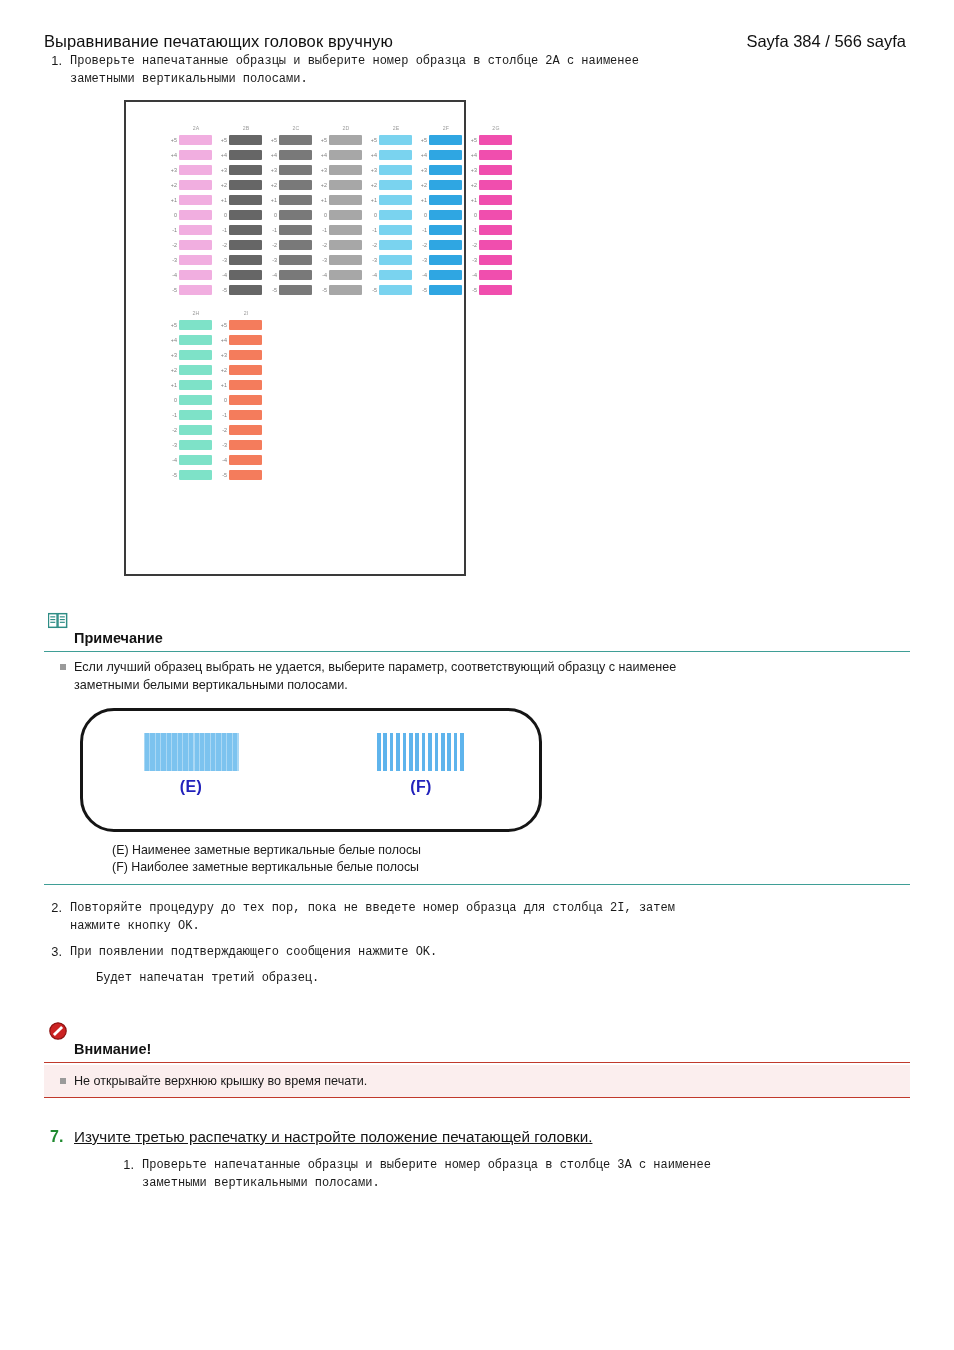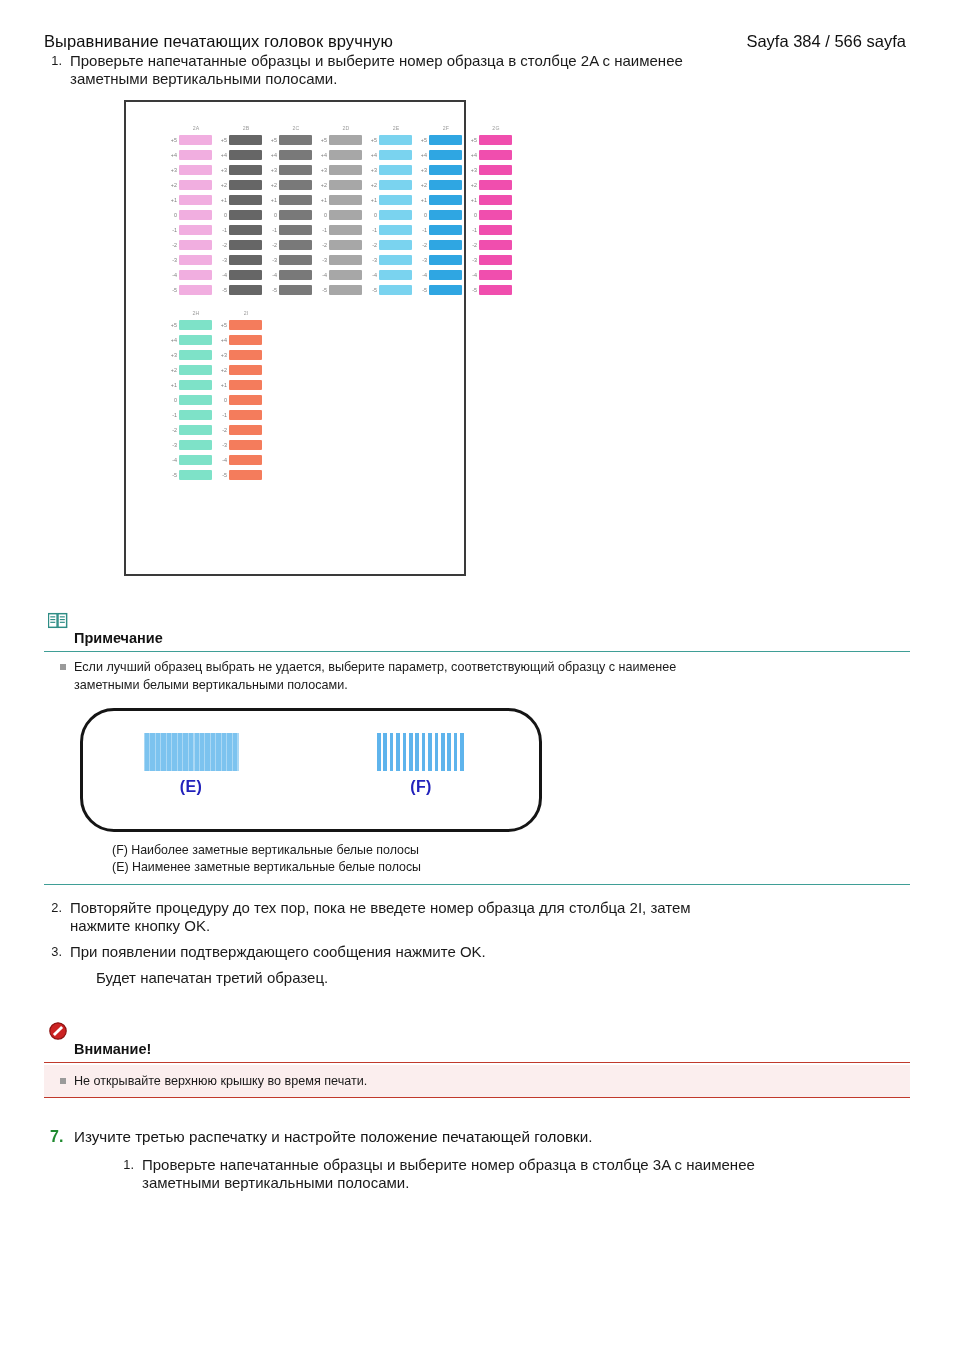--- a/index.html
+++ b/index.html
@@ -56,24 +56,25 @@
   .li-num {
     width: 26px;
     min-width: 26px;
     text-align: right;
     padding-right: 8px;
     font-size: 12.8px;
     line-height: 18px;
     color: #1a1a1a;
   }
   .li-body {
-    font-size: 15px;
+    font-size: 12px;
     line-height: 18px;
     color: #1a1a1a;
     max-width: 640px;
+    font-family: Liberation Mono, monospace;
   }
 
   .indent-1 { padding-left: 52px; }
 
   
   .sheet-wrap { padding-left: 80px; margin-top: 12px; }
   .sheet {
     width: 342px;
     height: 476px;
     border: 2px solid #3a3a3a;
@@ -252,20 +253,21 @@
     width: 30px;
     min-width: 30px;
     text-align: left;
     line-height: 22px;
     padding-left: 6px;
   }
   .step-major-text {
     font-size: 15.2px;
     line-height: 22px;
     color: #141414;
+    text-decoration: underline;
   }
   .sub-after-major { padding-left: 72px; margin-top: 8px; }
 </style>
 </head>
 <body>
 
 <div class="page-header">
   <div class="header-title">Выравнивание печатающих головок вручную</div>
   <div class="header-page">Sayfa 384 / 566 sayfa</div>
 </div>
@@ -741,22 +743,22 @@
           <div class="bars e"></div>
           <div class="ef-label">(E)</div>
         </div>
         <div class="ef-item f">
           <div class="bars f"></div>
           <div class="ef-label">(F)</div>
         </div>
       </div>
     </div>
     <div class="ef-captions">
+      <div>(E) Наименее заметные вертикальные белые полосы</div>
       <div>(F) Наиболее заметные вертикальные белые полосы</div>
-      <div>(E) Наименее заметные вертикальные белые полосы</div>
     </div>
     <hr class="teal-rule">
   </div>
 
   <ol class="olist-1">
     <li class="li-row">
       <span class="li-num">2.</span>
       <span class="li-body">Повторяйте процедуру до тех пор, пока не введете номер образца для столбца 2I, затем нажмите кнопку OK.</span>
     </li>
     <li class="li-row" style="margin-top:8px;">

